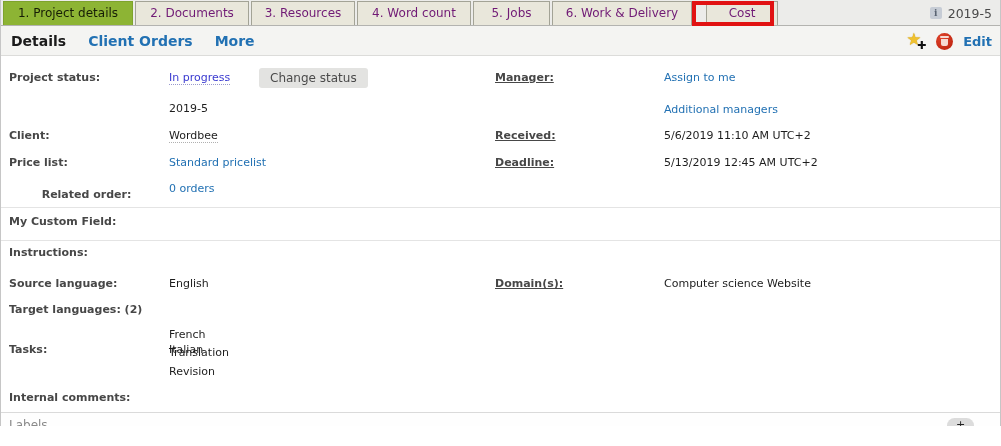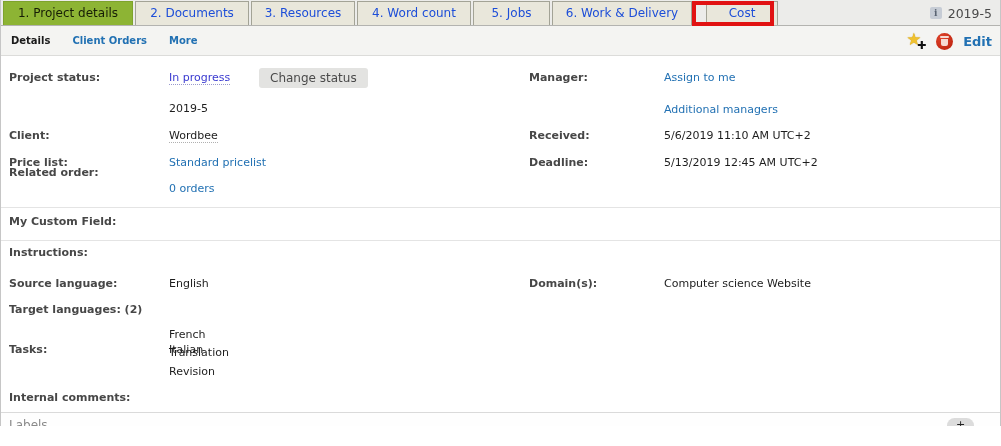--- a/index.html
+++ b/index.html
@@ -5,38 +5,38 @@
   * { margin:0; padding:0; box-sizing:border-box; }
   html,body { background:#fff; }
   body { font-family:"DejaVu Sans","Liberation Sans",sans-serif; font-size:12px; color:#222; }
   .page { position:relative; width:1001px; height:426px; background:#fff; overflow:hidden;
           border-left:1px solid #c6c6c6; border-right:1px solid #c6c6c6; }
 
   
   .tabbar { position:absolute; top:0; left:-1px; right:-1px; height:26px; background:#ececea;
             border-bottom:1px solid #b3b3b0; display:flex; align-items:flex-end; padding-left:3px; }
   .tab { height:24px; line-height:22px; text-align:center; background:#e9e7db;
-         border:1px solid #a3a396; border-bottom:none; margin-right:2px; color:#1d4ed8;
+         border:1px solid #a3a396; border-bottom:none; margin-right:2px; color:#701a75;
          font-size:12px; cursor:pointer; }
   .tab.active { background:#8db434; border-color:#7ea32c; color:#161d06; }
   .tab-1 { width:130px; } .tab-2 { width:114px; } .tab-3 { width:104px; }
   .tab-4 { width:114px; } .tab-5 { width:77px; } .tab-6 { width:140px; }
   .tab-cost { width:72px; margin-left:12px; }
   .annotation-box { position:absolute; left:692px; top:1px; width:82px; height:25px;
                     border:4px solid #e11212; pointer-events:none; }
   .tab-ref { position:absolute; right:9px; top:0; height:26px; display:flex; align-items:center; gap:6px; }
   .info-icon { display:inline-block; width:12px; height:12px; background:#c6ccd5; color:#5a6472;
                border-radius:2px; font-size:9px; line-height:12px; text-align:center;
                font-weight:bold; font-family:"DejaVu Serif","Liberation Serif",serif; cursor:pointer; }
   .ref-text { color:#4a4a4a; font-size:12.5px; }
 
   
   .toolbar { position:absolute; top:26px; left:0; right:0; height:30px; background:#f4f4f2;
              border-bottom:1px solid #dcdcda; display:flex; align-items:center; padding-left:10px; }
-  .tb-item { font-weight:bold; font-size:10px; margin-right:22px; cursor:pointer; color:#2271b3; }
+  .tb-item { font-weight:bold; font-size:14px; margin-right:22px; cursor:pointer; color:#2271b3; }
   .tb-item.active { color:#1b1b1b; cursor:default; }
   .toolbar-right { position:absolute; right:8px; top:0; height:30px; display:flex; align-items:center; gap:10px; }
   .star-icon { position:relative; width:20px; height:20px; cursor:pointer; }
   .star-icon .star { position:absolute; left:0; top:-2px; font-size:17px; color:#f0c12e;
                      text-shadow:0 0 1px #b98c10; }
   .star-icon .plus { position:absolute; right:0px; bottom:-1px; font-size:11px; font-weight:bold; color:#111; }
   .delete-icon { position:relative; width:17px; height:17px; border-radius:50%;
                  background:radial-gradient(circle at 35% 30%, #e0442c, #b81e0a); cursor:pointer; }
   .delete-icon::before { content:""; position:absolute; left:4px; top:3px; width:9px; height:2px;
                          background:#f6d9d2; border-radius:1px; }
@@ -47,21 +47,21 @@
   
   .content { position:absolute; top:56px; left:0; right:0; bottom:0; background:#fff; }
   .row { position:absolute; font-size:11px; }
   .lbl { font-weight:bold; color:#474747; }
   .val { color:#1d1d1d; }
   .link { color:#2271b3; cursor:pointer; }
   .status-link { color:#3a3ad0; border-bottom:1px dotted #9a9ace; cursor:pointer; }
   .dotted { color:#1d1d1d; border-bottom:1px dotted #b0b0b0; cursor:pointer; }
   .l-lbl { left:8px; width:155px; }
   .l-val { left:168px; }
-  .r-lbl { left:528px; width:158px; }
+  .r-lbl { left:494px; width:158px;text-decoration:underline; }
   .r-val { left:663px; }
   .btn { position:absolute; left:258px; background:#e3e3e1; color:#4a4a4a; border-radius:3px;
          padding:3px 11px; font-size:12px; cursor:pointer; }
   .divider { position:absolute; left:0; right:0; height:1px; background:#e4e4e4; }
   .multiline-sm { line-height:15px; }
   .multiline-lg { line-height:19px; }
 
   
   .labels-bar { position:absolute; left:0; right:0; top:412px; height:26px; background:#fefefe;
                 border-top:1px solid #dadada; border-bottom:1px solid #cccccc; }
@@ -111,21 +111,21 @@
     <div class="btn" style="top:12px;">Change status</div>
 
     <div class="row val l-val" style="top:46px;">2019-5</div>
 
     <div class="row lbl l-lbl" style="top:73px;">Client:</div>
     <div class="row l-val" style="top:73px;"><span class="dotted">Wordbee</span></div>
 
     <div class="row lbl l-lbl" style="top:100px;">Price list:</div>
     <div class="row l-val" style="top:100px;"><span class="link">Standard pricelist</span></div>
 
-    <div class="row lbl l-lbl" style="top:110px;">Related order:</div>
+    <div class="row lbl l-lbl" style="top:132px;text-align:center;">Related order:</div>
     <div class="row l-val" style="top:126px;"><span class="link">0 orders</span></div>
 
     <div class="row lbl r-lbl" style="top:15px;">Manager:</div>
     <div class="row r-val" style="top:15px;"><span class="link">Assign to me</span></div>
     <div class="row r-val" style="top:47px;"><span class="link">Additional managers</span></div>
 
     <div class="row lbl r-lbl" style="top:73px;">Received:</div>
     <div class="row val r-val" style="top:73px;">5/6/2019 11:10 AM UTC+2</div>
 
     <div class="row lbl r-lbl" style="top:100px;">Deadline:</div>

